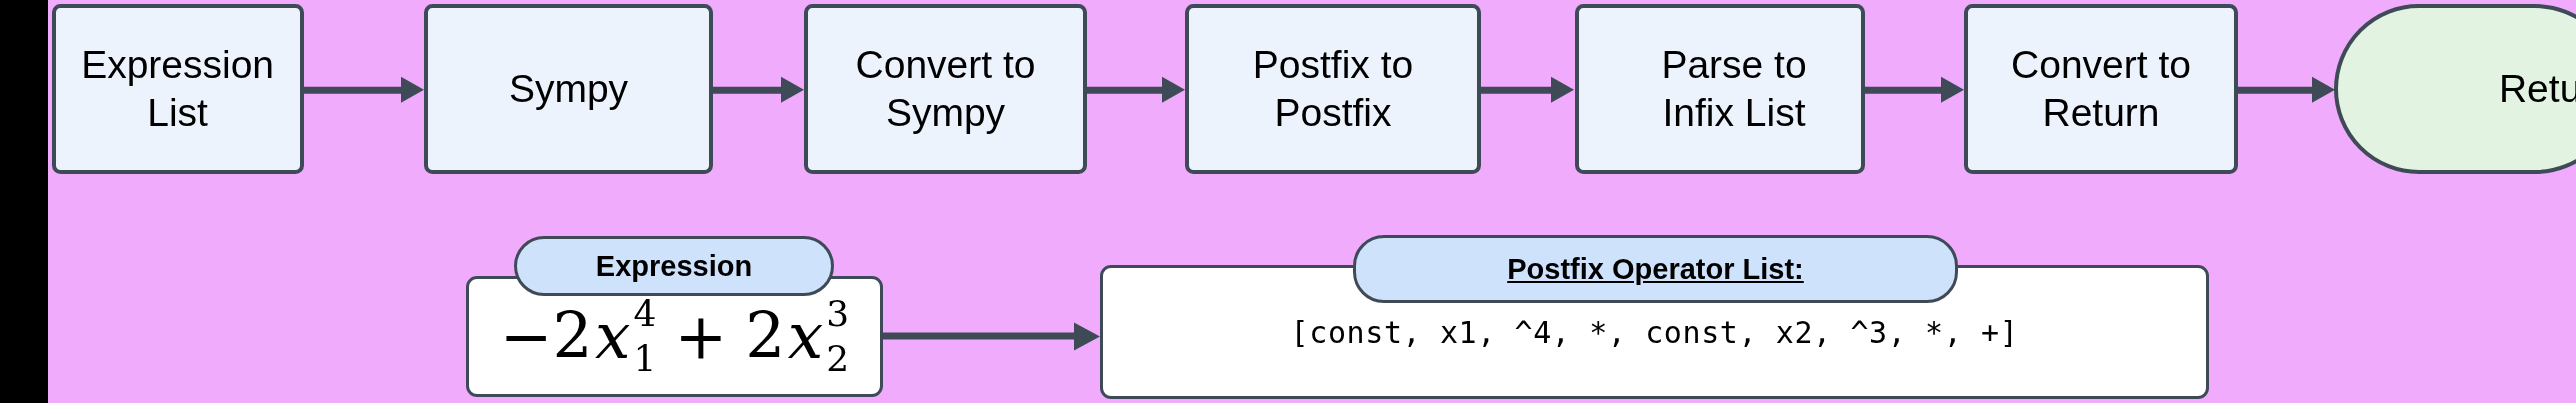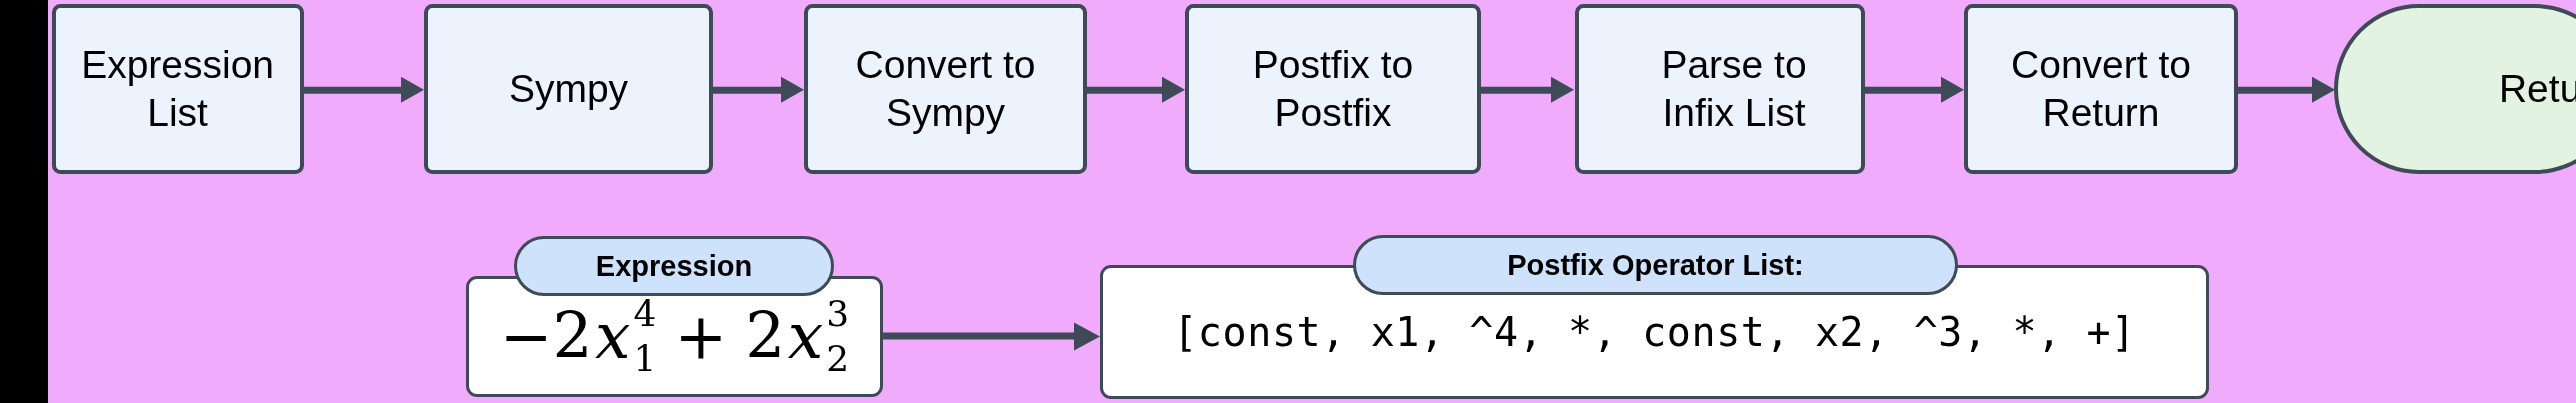--- a/index.html
+++ b/index.html
@@ -23,38 +23,38 @@
   .panel{position:absolute;box-sizing:border-box;background:#fff;
          border:3.6px solid #3e4a56;border-radius:11px;
          display:flex;align-items:center;justify-content:center;}
   .pill{position:absolute;box-sizing:border-box;background:#cfe2fb;
         border:3.6px solid #3e4a56;border-radius:31px;z-index:2;
         display:flex;align-items:center;justify-content:center;
         font-weight:bold;font-size:29px;}
   .expr-panel{left:418px;top:276px;width:417px;height:121px;}
   .expr-pill{left:466px;top:236px;width:320px;height:60px;}
   .post-panel{left:1052px;top:265px;width:1109px;height:134px;}
-  .post-pill{left:1305px;top:235px;width:605px;height:60px;}
+  .post-pill{left:1305px;top:235px;width:605px;height:68px;text-decoration:underline;}
 
   .arrow-mid{left:835px;width:217px;top:336px;height:29px;}
   .arrow-mid .shaft{height:7.8px;}
   .arrow-mid .head{border-left-width:26.5px;border-top-width:14.5px;border-bottom-width:14.5px;}
 
   
   .formula{display:flex;align-items:center;font-family:"DejaVu Serif",serif;
            font-size:63px;line-height:1;}
   .formula .var{font-style:italic;margin-left:2.4px;}
   .scripts{display:inline-flex;flex-direction:column;align-items:flex-start;
            font-size:36px;line-height:0.95;margin-left:3px;}
   .scripts .sup{transform:translateY(-4.8px);}
   .scripts .sub{transform:translateY(4.8px);}
   .formula .op{margin:0 18px;}
 
   .mono-list{font-family:"DejaVu Sans Mono","Liberation Mono",monospace;
-             font-size:40px;letter-spacing:0.6px;white-space:pre;}
+             font-size:30px;letter-spacing:0.6px;white-space:pre;}
 </style>
 </head>
 <body>
 
 <div class="stage">
 
   <div class="node" style="left:3.6px;width:252px;">
     <span>Expression</span>
     <span>List</span>
   </div>

